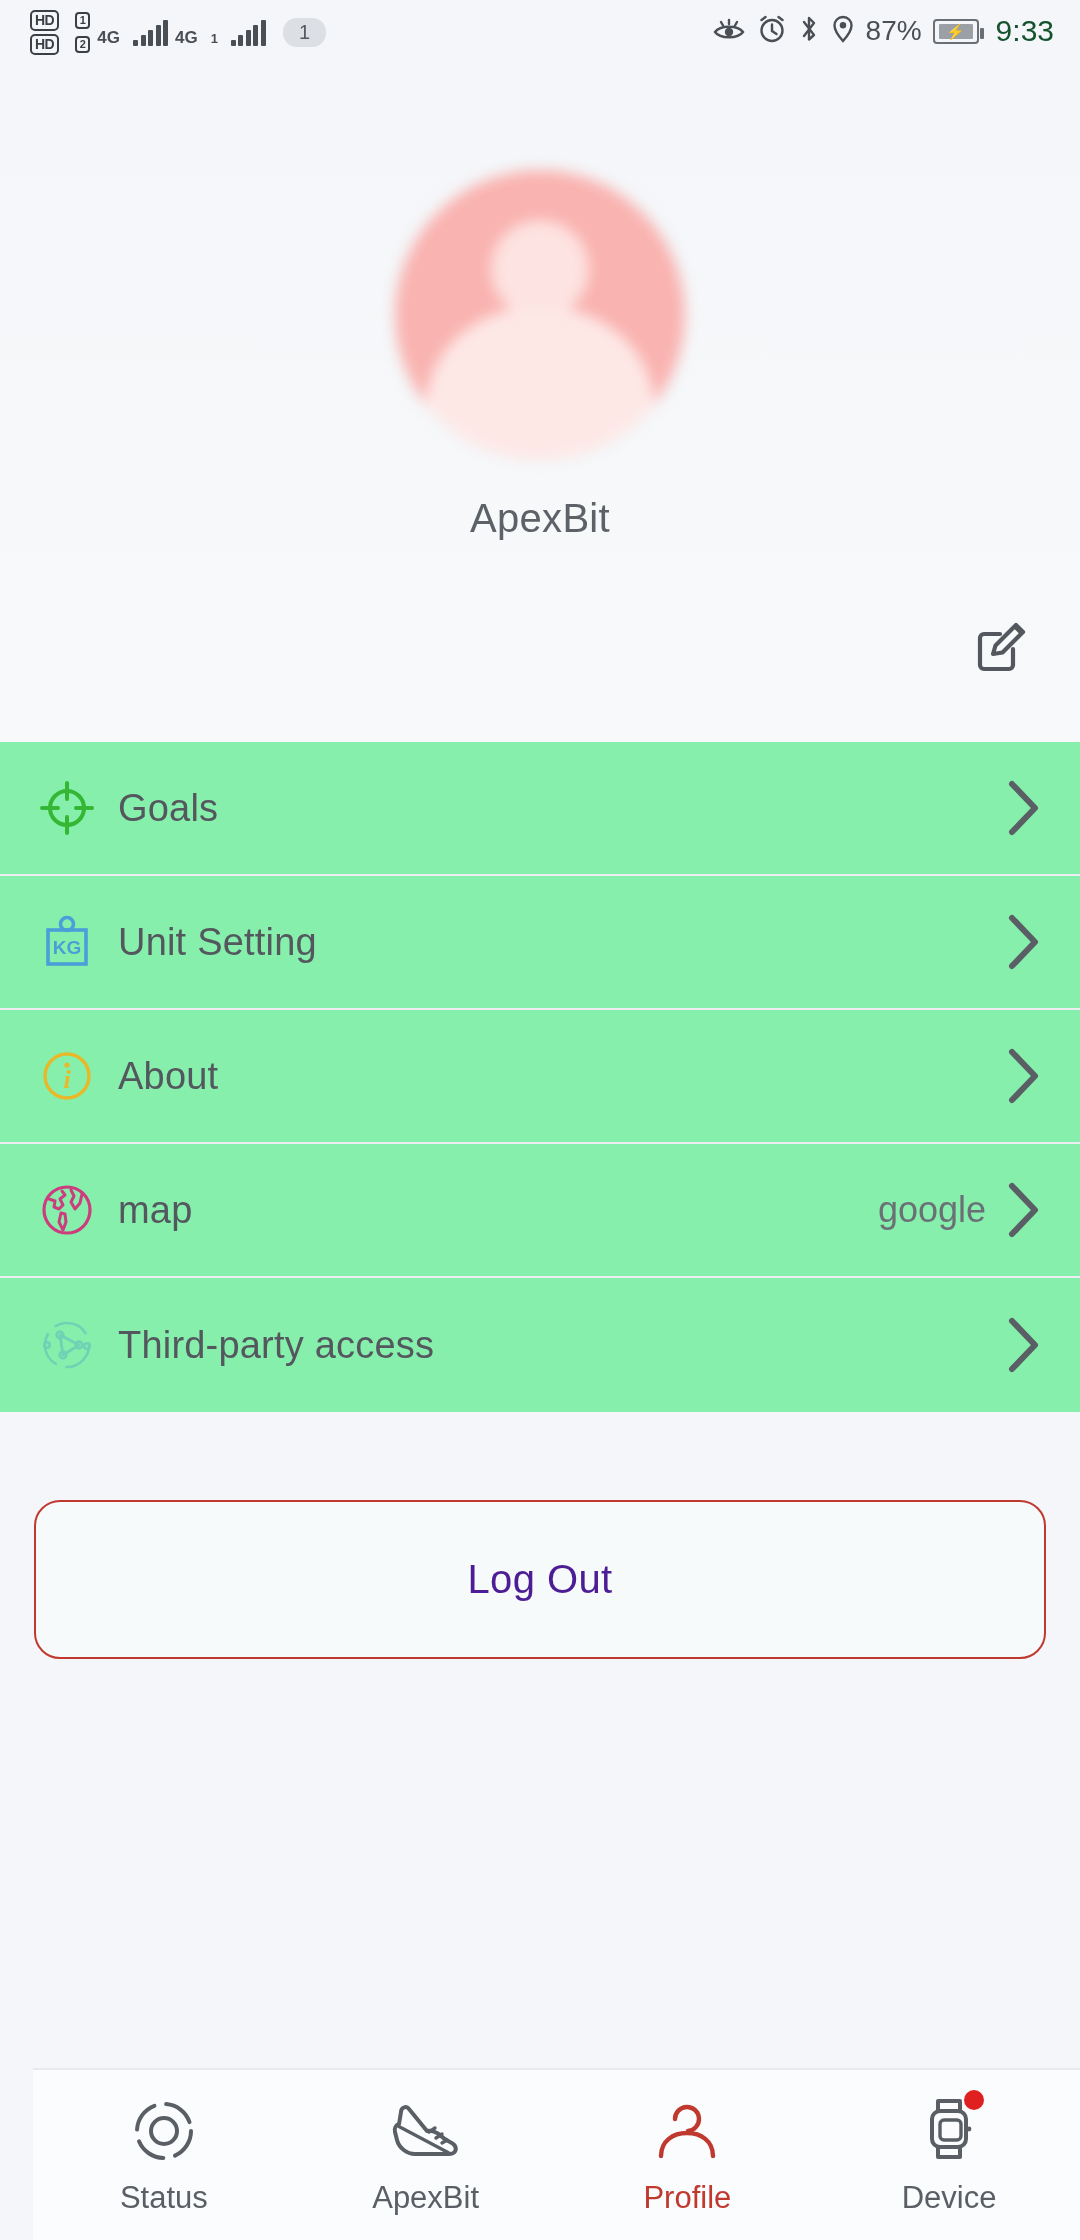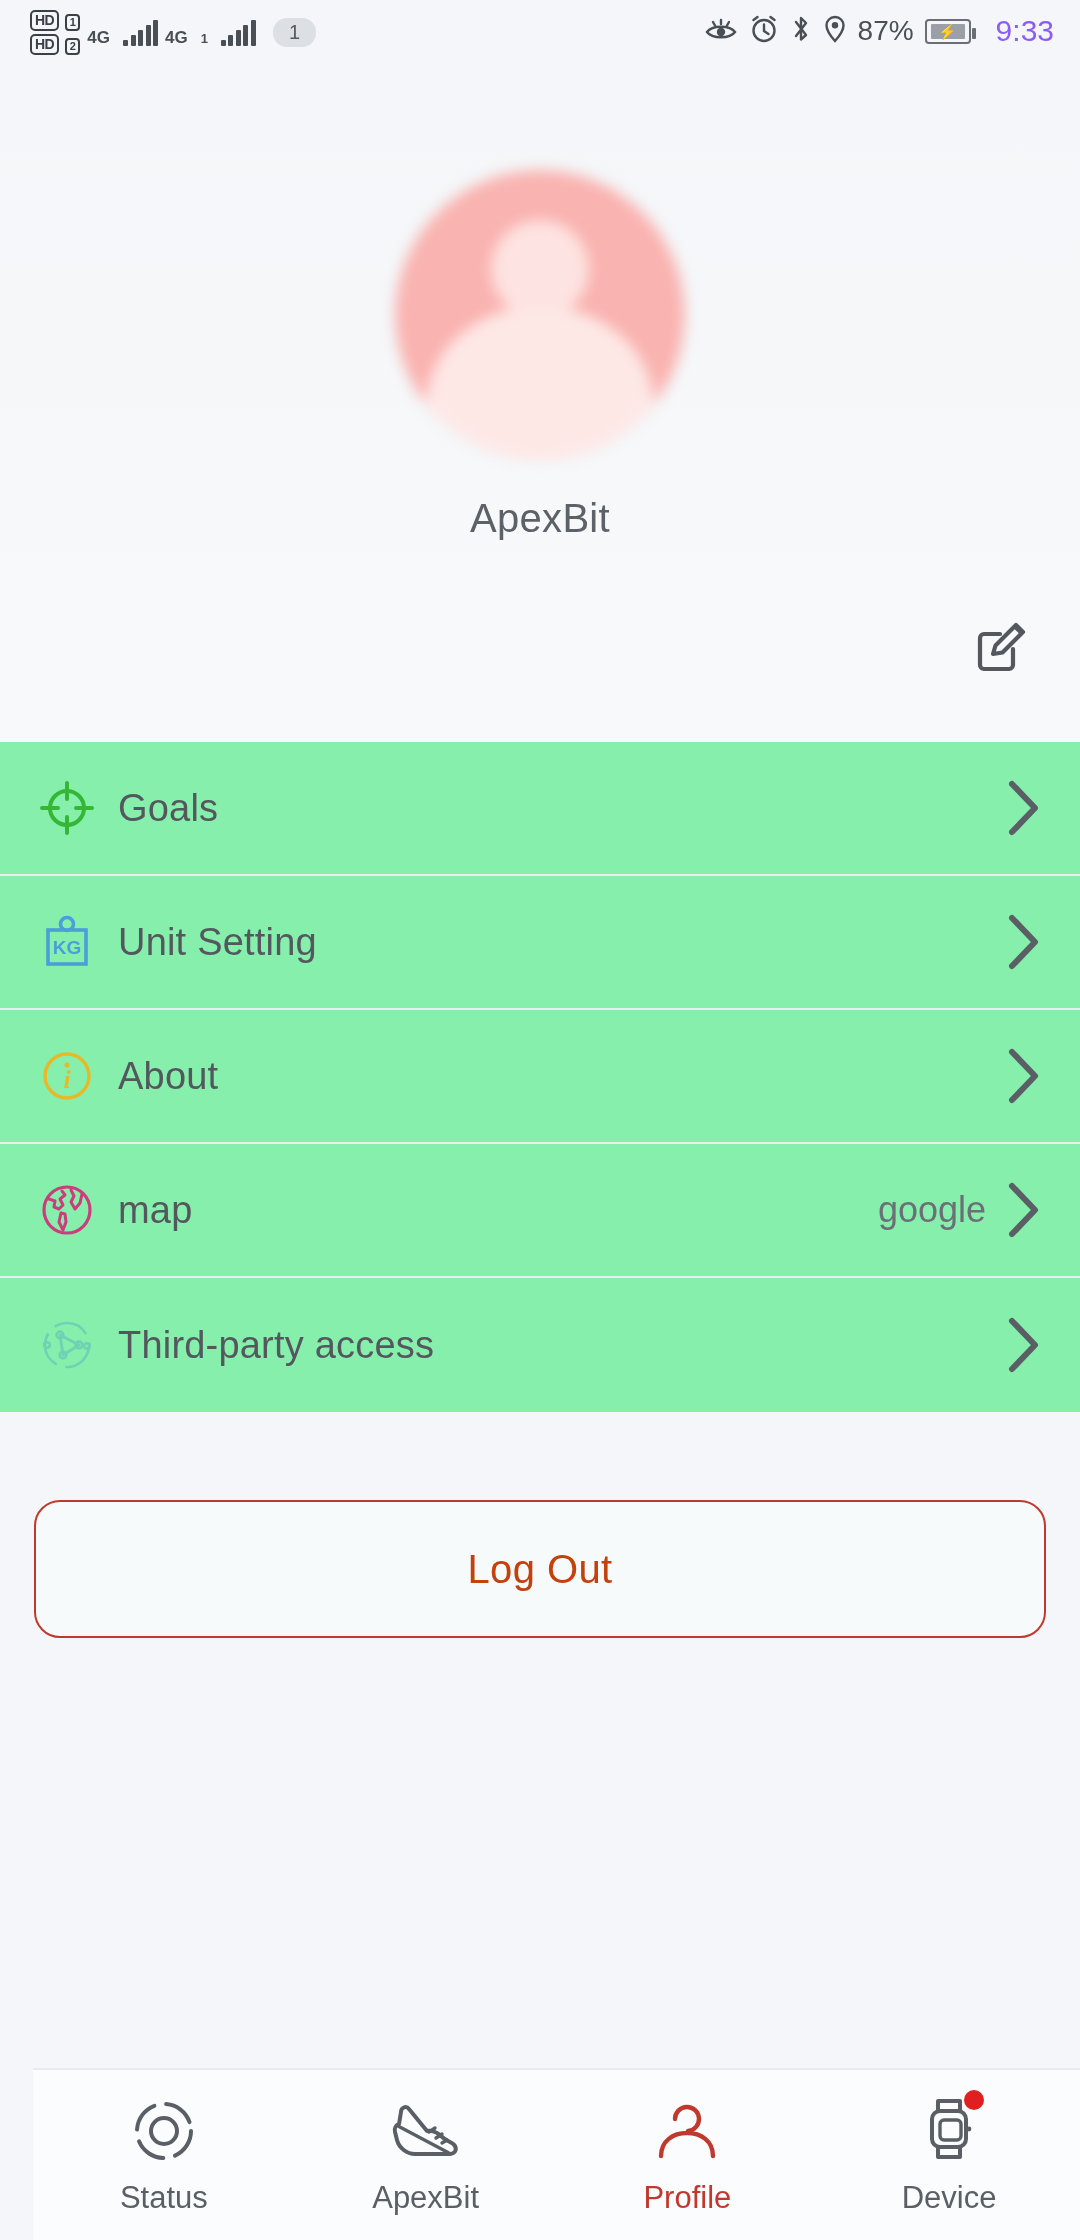--- a/index.html
+++ b/index.html
@@ -19,21 +19,21 @@
   
   .statusbar {
     height:62px; flex:0 0 62px;
     display:flex; align-items:center;
     padding:0 26px 0 30px;
     color:#4a4f55;
   }
   .sb-left { display:flex; align-items:flex-start; gap:7px; }
   .sim-stack { display:flex; flex-direction:column; gap:3px; padding-top:2px; }
   .hd-badge {
-    display:flex; align-items:flex-end; gap:6px;
+    display:flex; align-items:center; gap:16px;
   }
   .hd-box {
     border:2.5px solid #3b4047; border-radius:5px;
     font-size:14px; font-weight:bold; line-height:1;
     padding:1.5px 3px; letter-spacing:-0.5px; color:#3b4047;
   }
   .sim-num {
     border:2px solid #3b4047; border-radius:4px;
     font-size:11px; font-weight:bold; line-height:1;
     padding:1px 2.5px; color:#3b4047;
@@ -51,21 +51,21 @@
   .notif-pill {
     background:#dcdfe3; color:#555a60;
     border-radius:14px; font-size:20px;
     padding:2px 16px; margin-left:10px; margin-top:10px;
     line-height:1.25;
   }
   .sb-right {
     margin-left:auto; display:flex; align-items:center; gap:11px;
   }
   .sb-pct { font-size:28px; color:#4a4f55; letter-spacing:0px; }
-  .sb-time { font-size:30px; color:#8b5cf6; margin-left:14px; }
+  .sb-time { font-size:30px; color:#14532d; margin-left:6px; }
   .batt {
     position:relative; width:46px; height:25px;
     border:2.5px solid #6a6f75; border-radius:4px;
     display:flex; align-items:center; justify-content:center;
   }
   .batt::after {
     content:""; position:absolute; right:-7px; top:7px;
     width:4px; height:11px; background:#6a6f75; border-radius:1px;
   }
   .batt .fill {
@@ -137,25 +137,25 @@
     margin-left:auto; font-size:36px; color:#6b7077;
     margin-right:16px;
   }
   .chev { margin-left:auto; display:flex; align-items:center; }
   .row .value + .chev { margin-left:0; }
 
   
   .spacer-gap { flex:0 0 88px; background:#f4f6f9; }
   .logout-zone { flex:0 0 auto; padding:0 34px; }
   .logout-btn {
-    width:100%; height:138px;
+    width:100%; height:159px;
     border:2.5px solid #c0392f;
     border-radius:26px;
     background:#f6fafa;
-    color:#c2410c;
+    color:#4c1d95;
     font-size:40px;
     font-family:"Liberation Sans", sans-serif;
     display:flex; align-items:center; justify-content:center;
     letter-spacing:0.4px;
   }
   .filler { flex:1 1 auto; background:#f4f6f9; }
 
   
   .bottomnav {
     flex:0 0 172px;

